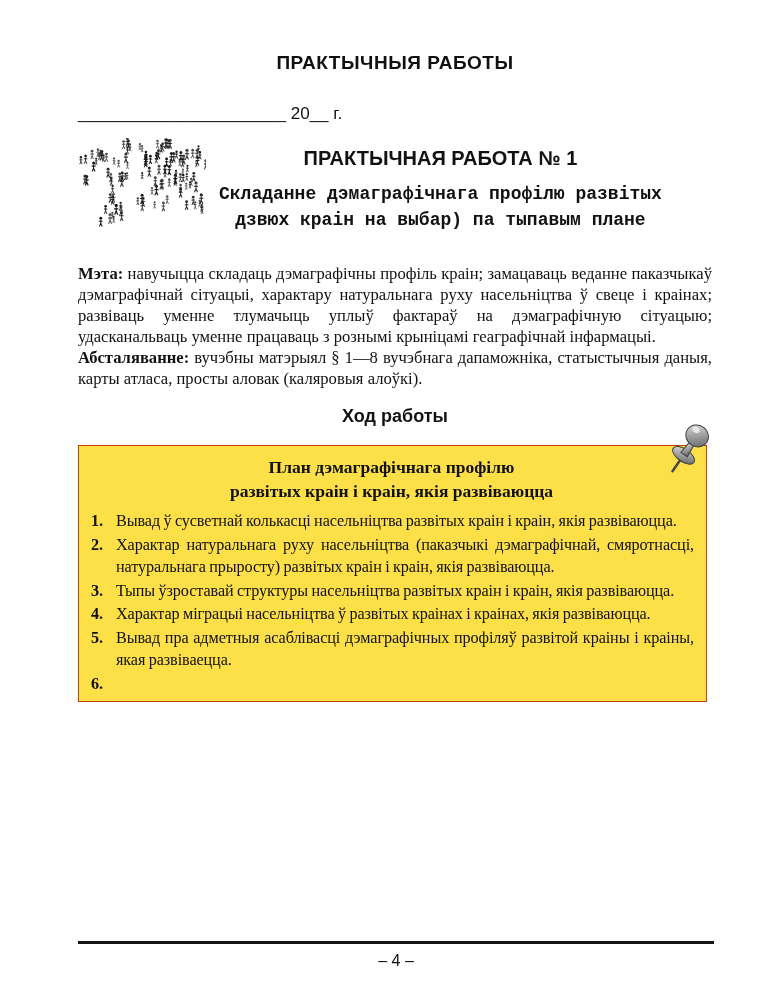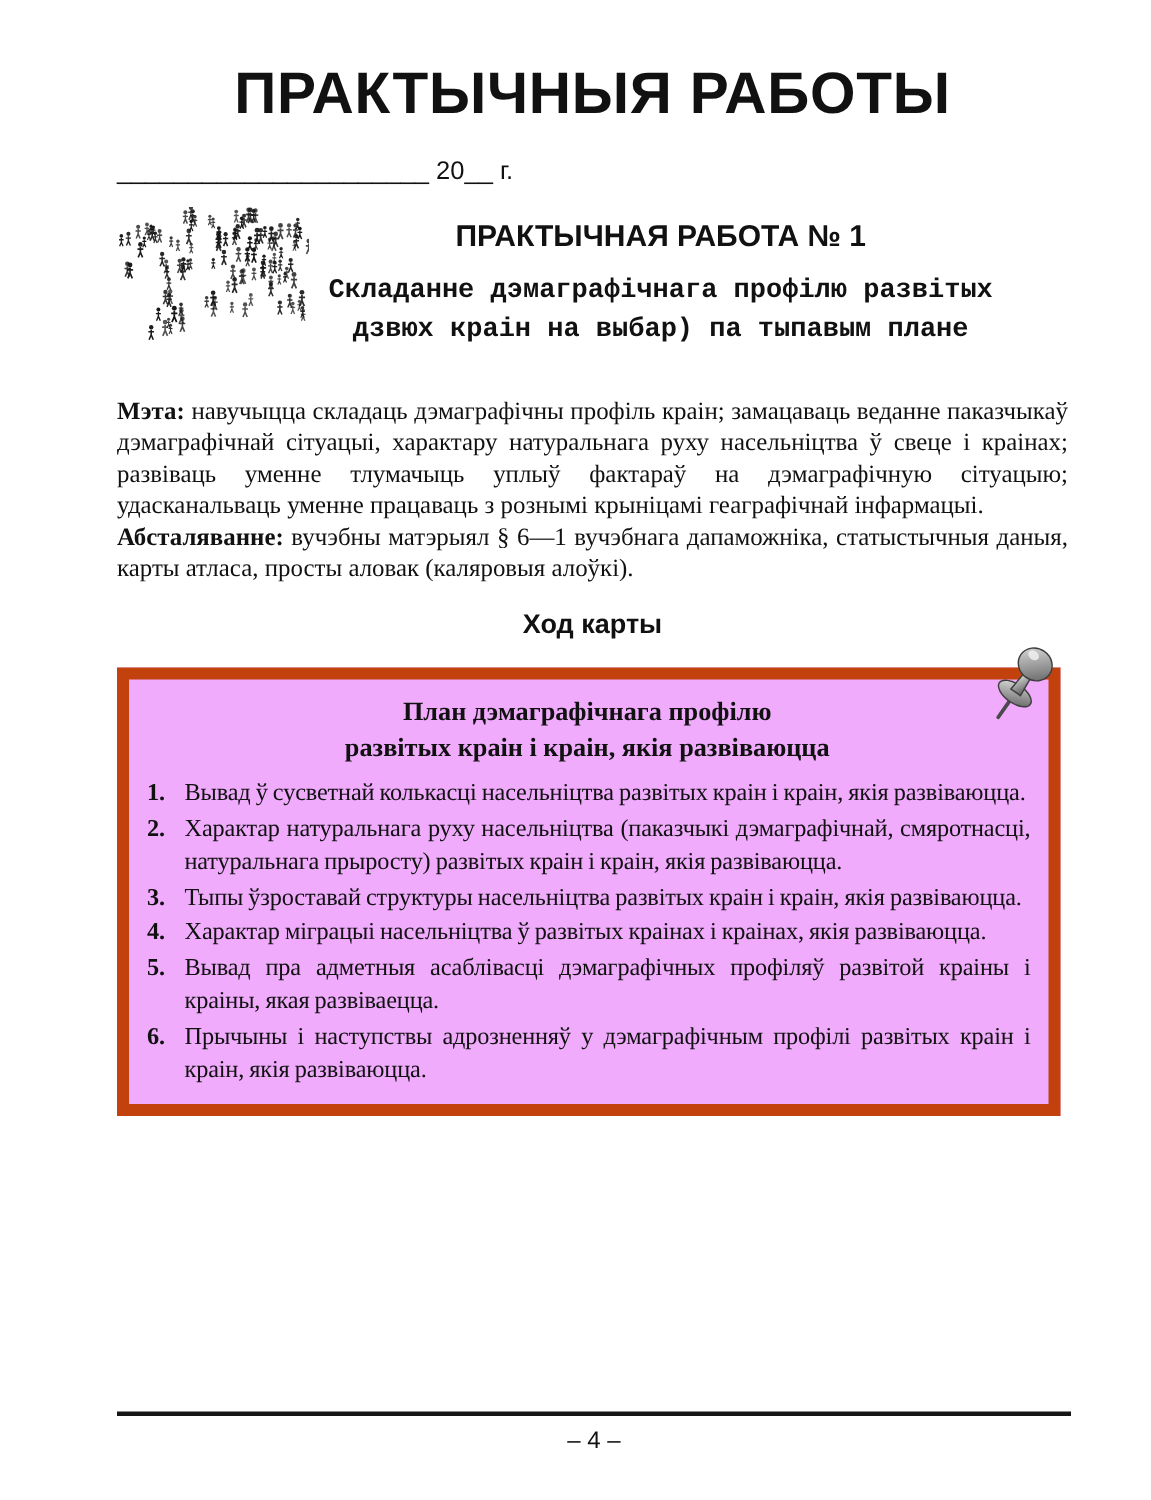--- a/index.html
+++ b/index.html
@@ -3,21 +3,21 @@
 <meta charset="utf-8">
 <style>
   html,body{margin:0;padding:0;background:#ffffff;}
   body{width:767px;height:1000px;overflow:hidden;color:#111;}
   .page{position:relative;width:767px;height:1000px;background:#fff;
         font-family:"Liberation Serif", serif;}
   .content{margin:0 55px 0 78px;}
 
   .title{margin:46px 0 0 0;text-align:center;
          font-family:"Liberation Sans", sans-serif;font-weight:bold;
-         font-size:39px;line-height:34px;letter-spacing:0.5px;}
+         font-size:19px;line-height:34px;letter-spacing:0.5px;}
 
   .date-row{margin-top:24px;text-align:left;
             font-family:Liberation Sans, sans-serif;font-size:17px;line-height:20px;}
 
   .header{margin-top:14px;display:flex;align-items:flex-start;text-align:center;}
   .map-icon{width:128px;height:108px;flex:0 0 128px;margin-right:13px;}
   .header-text{padding-top:8px;}
   .work-heading{font-family:"Liberation Sans", sans-serif;font-weight:bold;
                 font-size:20px;line-height:24px;margin-bottom:11px;}
   .work-subtitle div{font-family:Liberation Mono, monospace;font-weight:bold;
@@ -25,22 +25,22 @@
 
   .intro-wrap{margin-top:17px;}
   p.intro{margin:0;font-size:16.6px;line-height:21px;text-align:justify;font-family:Liberation Serif, serif;}
   p.intro b{font-weight:bold;}
 
   .course{margin-top:16px;text-align:center;
           font-family:"Liberation Sans", sans-serif;font-weight:bold;
           font-size:18px;line-height:22px;}
 
   .plan-box{position:relative;margin-top:18px;margin-right:5px;
-            background:#f0abfc;border:8px solid #c2410c;
-            padding:9px 12px 10px 10px;}
+            background:#fde047;border:1px solid #c2410c;
+            padding:9px 12px 28px 10px;}
   .box-title div{text-align:center;font-weight:bold;font-size:17.5px;line-height:24px;}
   .plan-list{margin-top:7px;}
   .plan-item{position:relative;padding-left:27px;text-align:justify;
              font-size:16.2px;line-height:22.5px;letter-spacing:-0.1px;
              word-spacing:-0.5px;margin-bottom:1px;}
   .plan-item .num{position:absolute;left:2px;font-weight:bold;}
 
   .pushpin{position:absolute;top:-29px;right:-11px;width:58px;height:64px;}
 
   .task{position:relative;margin-top:19px;padding-left:37px;
@@ -196,24 +196,24 @@
         <div class="work-heading">ПРАКТЫЧНАЯ РАБОТА № 1</div>
         <div class="work-subtitle">
           <div>Складанне дэмаграфічнага профілю развітых</div>
           <div>дзвюх краін на выбар) па тыпавым плане</div>
         </div>
       </div>
     </div>
 
     <div class="intro-wrap">
       <p class="intro"><b>Мэта:</b> <span>навучыцца складаць дэмаграфічны профіль краін; замацаваць веданне паказчыкаў дэмаграфічнай сітуацыі, характару натуральнага руху насельніцтва ў свеце і краінах; развіваць уменне тлумачыць уплыў фактараў на дэмаграфічную сітуацыю; удасканальваць уменне працаваць з рознымі крыніцамі геаграфічнай інфармацыі.</span></p>
-      <p class="intro"><b>Абсталяванне:</b> <span>вучэбны матэрыял § 6—1 вучэбнага дапаможніка, статыстычныя даныя, карты атласа, просты аловак (каляровыя алоўкі).</span></p>
+      <p class="intro"><b>Абсталяванне:</b> <span>вучэбны матэрыял § 1—8 вучэбнага дапаможніка, статыстычныя даныя, карты атласа, просты аловак (каляровыя алоўкі).</span></p>
     </div>
 
-    <div class="course">Ход карты</div>
+    <div class="course">Ход работы</div>
 
     <div class="plan-box">
       <svg class="pushpin" viewBox="0 0 60 66" xmlns="http://www.w3.org/2000/svg">
         <defs>
           <linearGradient id="pinGrad" x1="0" y1="0" x2="1" y2="1">
             <stop offset="0" stop-color="#e3e3e3"></stop>
             <stop offset="0.45" stop-color="#a6a6a6"></stop>
             <stop offset="1" stop-color="#5c5c5c"></stop>
           </linearGradient>
         </defs>
@@ -230,21 +230,21 @@
         <div>План дэмаграфічнага профілю</div>
         <div>развітых краін і краін, якія развіваюцца</div>
       </div>
 
       <div class="plan-list">
         <div class="plan-item"><span class="num">1.</span><span class="itxt">Вывад ў сусветнай колькасці насельніцтва развітых краін і краін, якія развіваюцца.</span></div>
         <div class="plan-item"><span class="num">2.</span><span class="itxt">Характар натуральнага руху насельніцтва (паказчыкі дэмаграфічнай, смяротнасці, натуральнага прыросту) развітых краін і краін, якія развіваюцца.</span></div>
         <div class="plan-item"><span class="num">3.</span><span class="itxt">Тыпы ўзроставай структуры насельніцтва развітых краін і краін, якія развіваюцца.</span></div>
         <div class="plan-item"><span class="num">4.</span><span class="itxt">Характар міграцыі насельніцтва ў развітых краінах і краінах, якія развіваюцца.</span></div>
         <div class="plan-item"><span class="num">5.</span><span class="itxt">Вывад пра адметныя асаблівасці дэмаграфічных профіляў развітой краіны і краіны, якая развіваецца.</span></div>
-        <div class="plan-item"><span class="num">6.</span><span class="itxt">Прычыны і наступствы адрозненняў у дэмаграфічным профілі развітых краін і краін, якія развіваюцца.</span></div>
+        <div class="plan-item"><span class="num">6.</span></div>
       </div>
     </div>
 
 
   </div>
 
   <div class="footer-rule"></div>
   <div class="page-number">– 4 –</div>
 </div>
 

